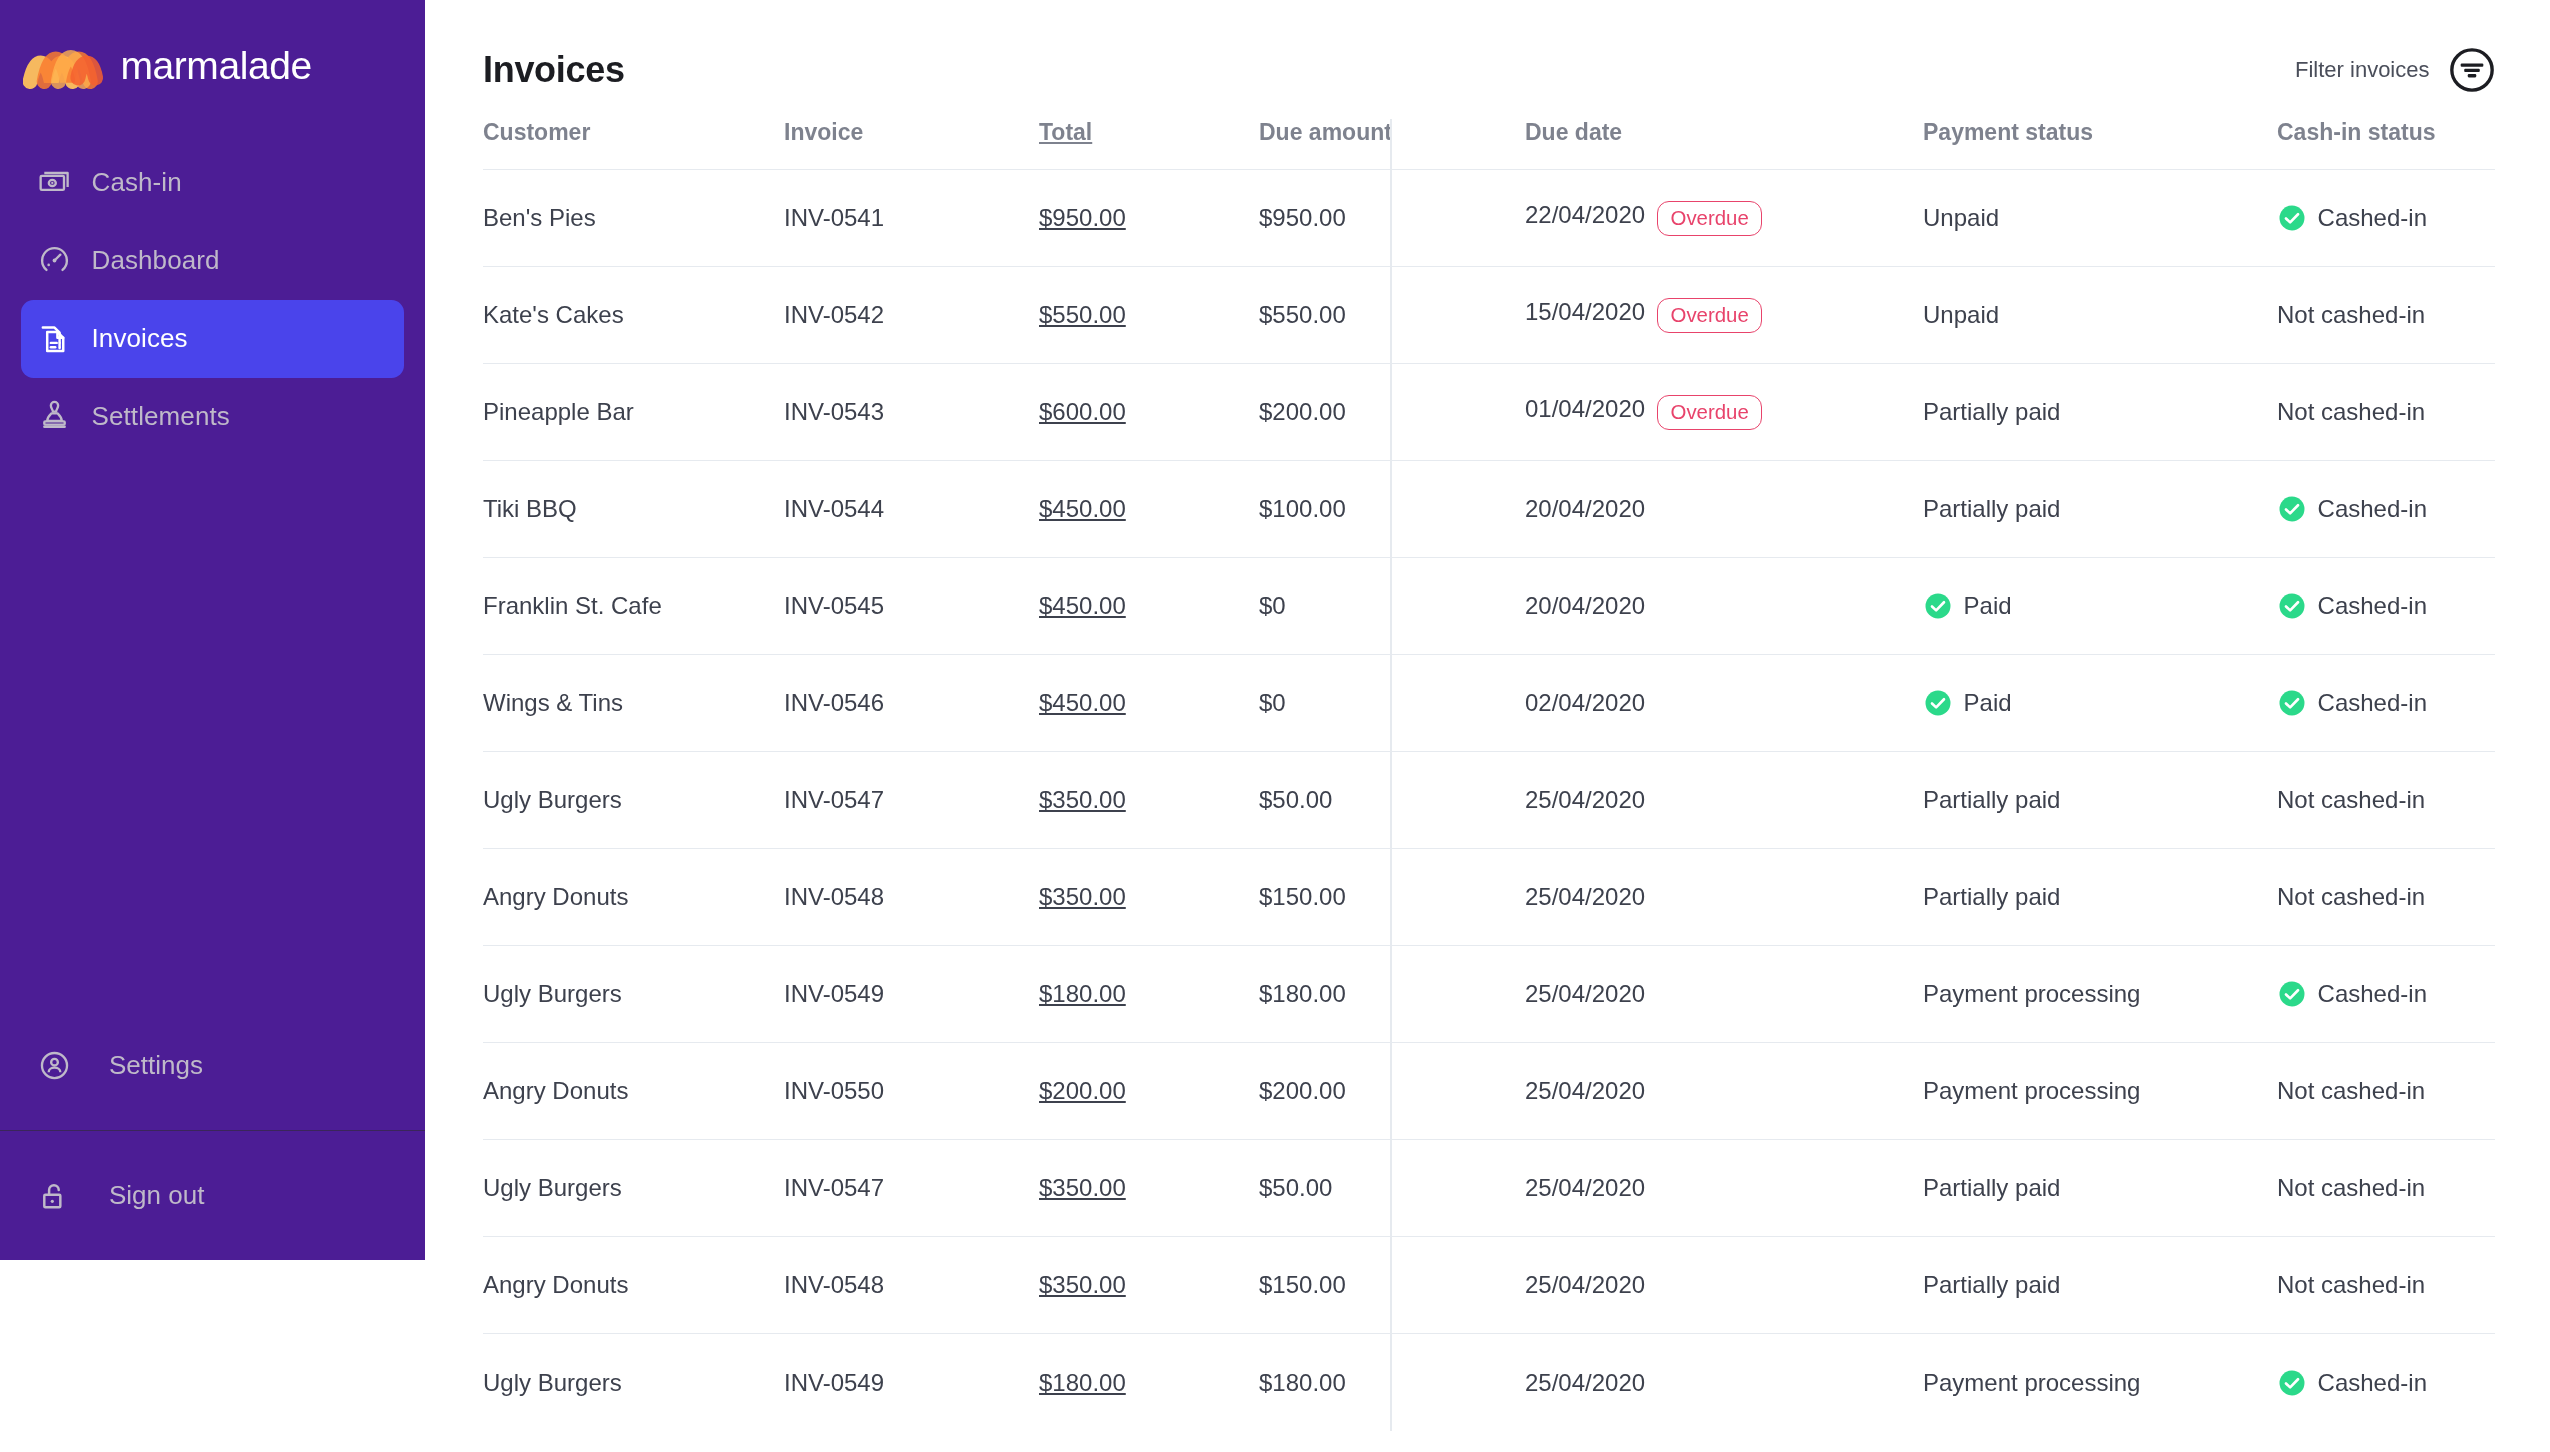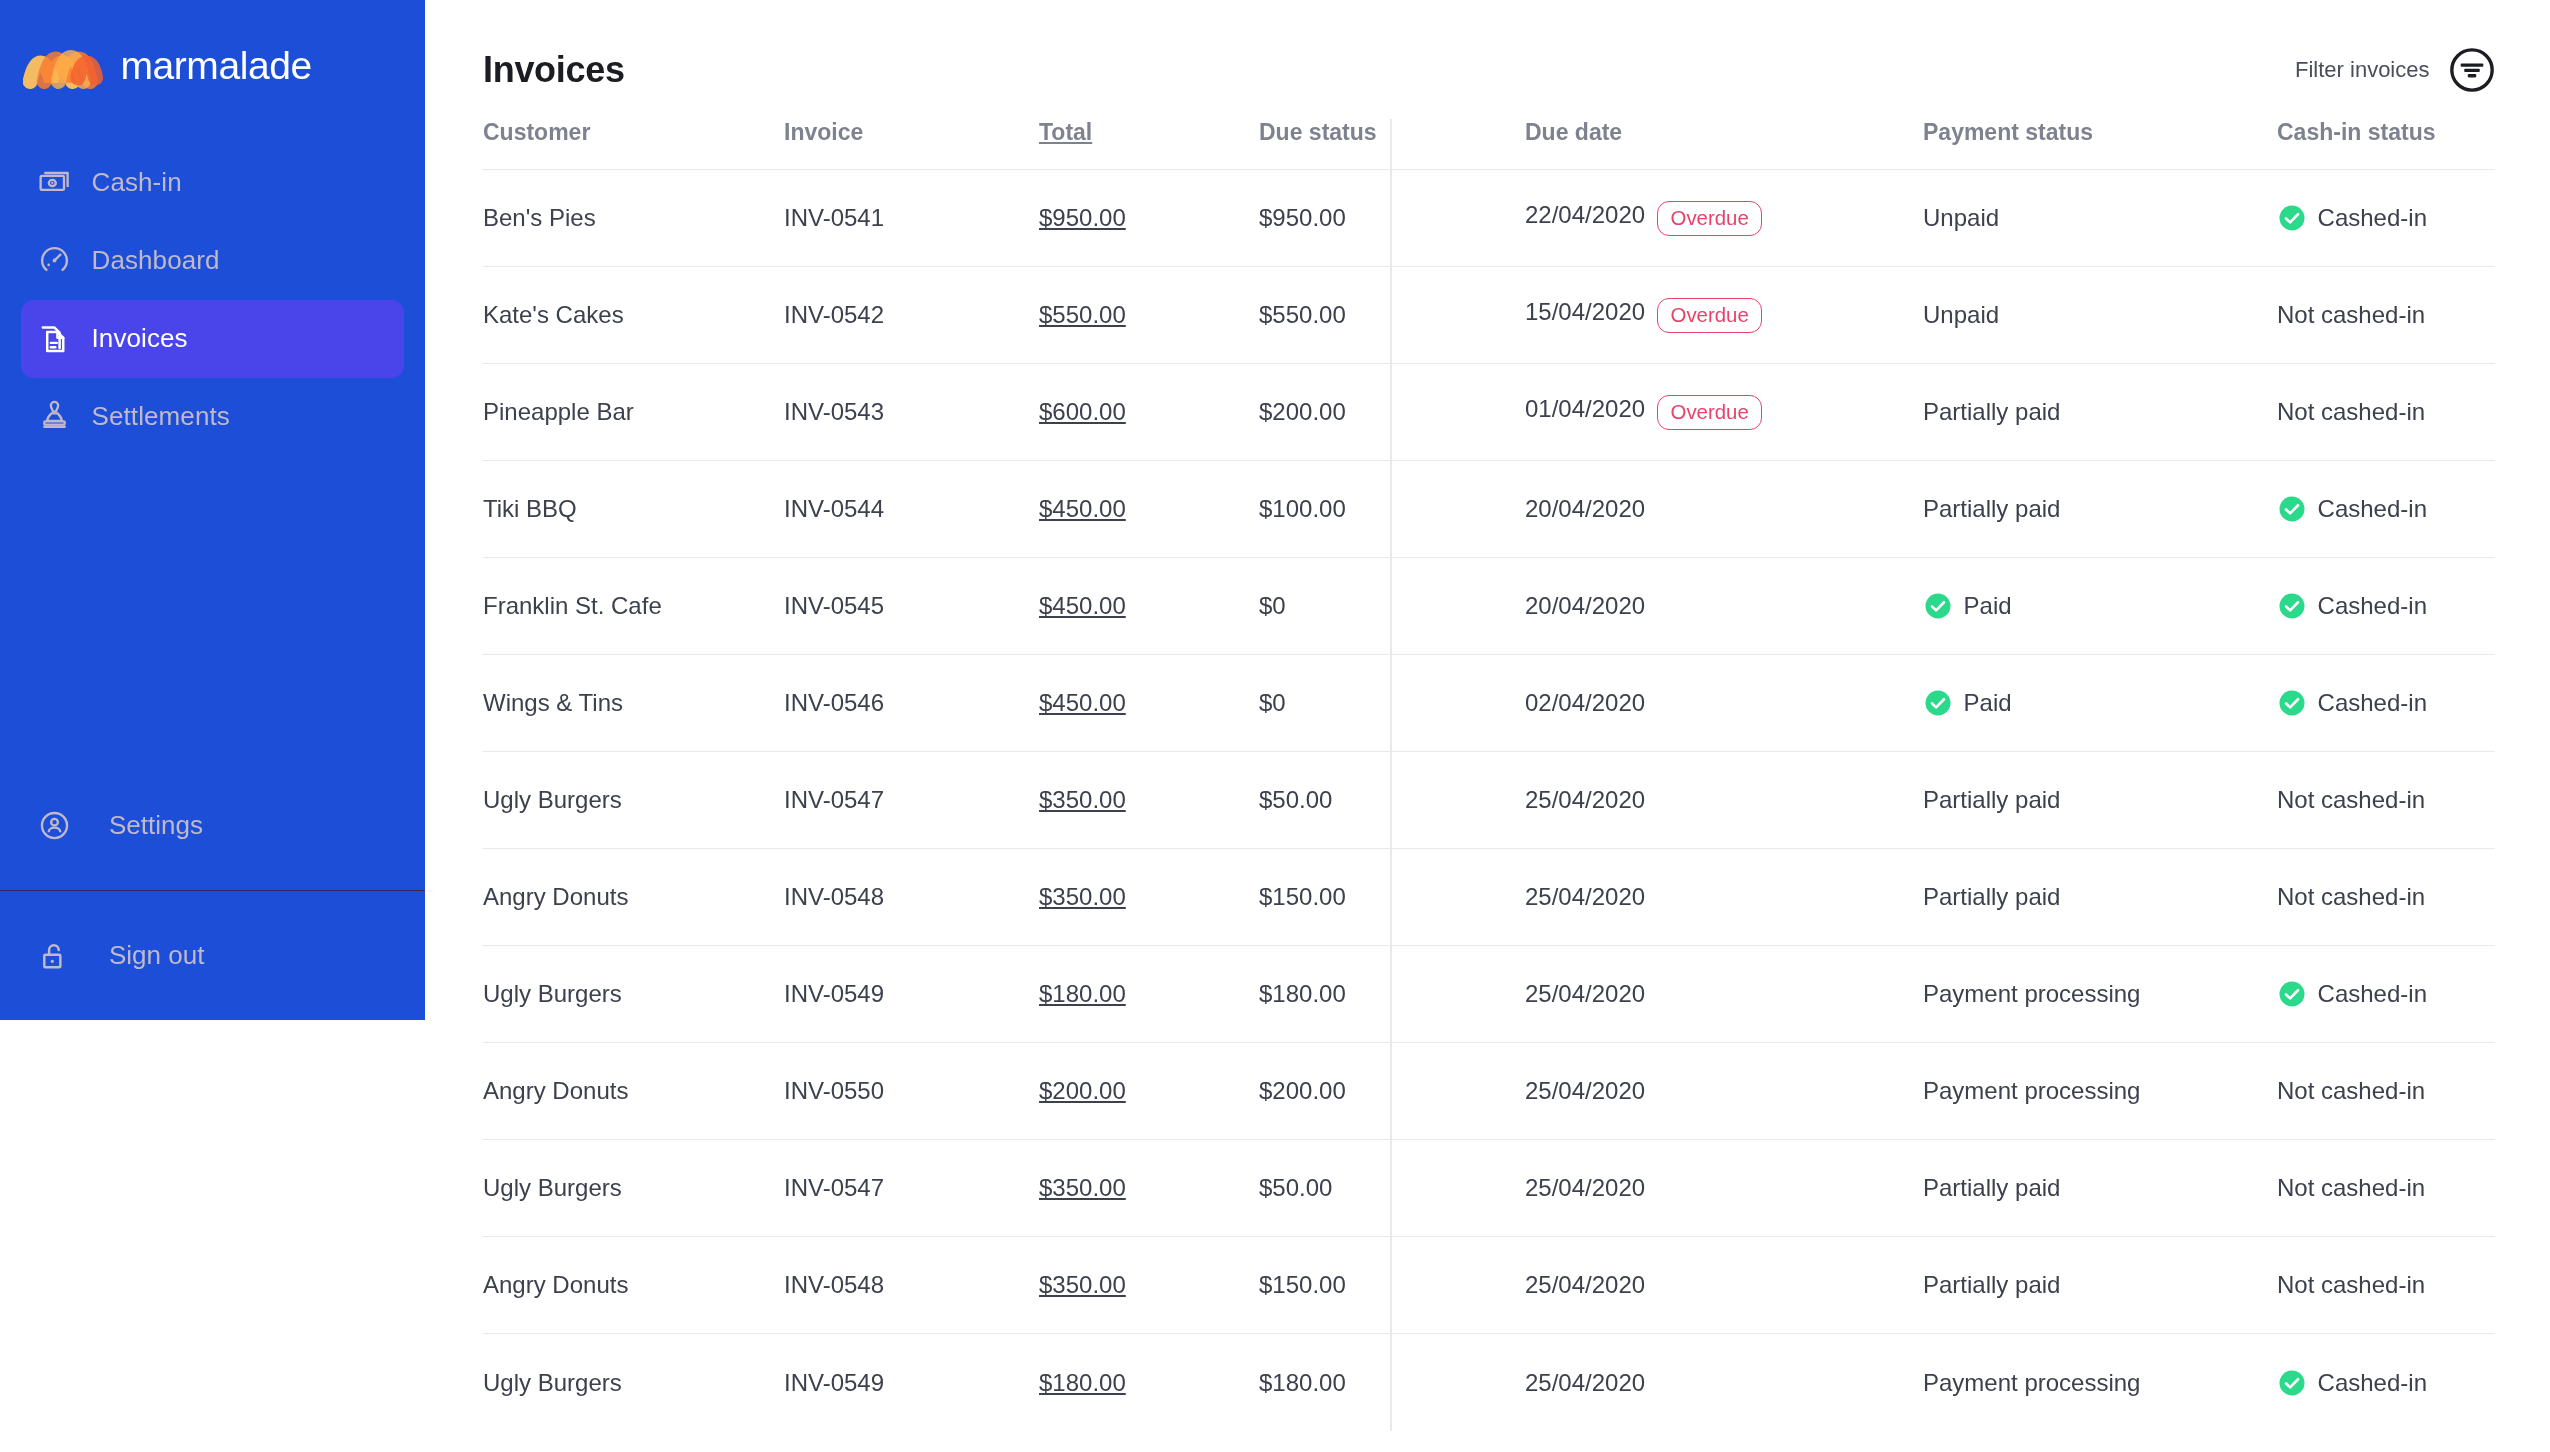--- a/index.html
+++ b/index.html
@@ -15,22 +15,22 @@
   #app {
     width: 2550px;
     height: 1452px;
     display: flex;
     position: relative;
   }
 
   
   #sidebar {
     width: 425px;
-    height: 1020px;
-    background: #1d4ed8;
+    height: 1260px;
+    background: #4c1d95;
     flex: 0 0 425px;
     position: relative;
     display: flex;
     flex-direction: column;
   }
 
   .brand {
     display: flex;
     align-items: center;
     height: 89px;
@@ -314,21 +314,21 @@
     </div>
 
     <div class="table-wrap">
       <div class="vrule"></div>
       <table class="invoices">
         <thead>
           <tr>
             <th class="c-customer">Customer</th>
             <th class="c-invoice">Invoice</th>
             <th class="c-total">Total</th>
-            <th class="c-due-amt">Due status</th>
+            <th class="c-due-amt">Due amount</th>
             <th class="c-due-date">Due date</th>
             <th class="c-pay">Payment status</th>
             <th class="c-cash">Cash-in status</th>
           </tr>
         </thead>
         <tbody id="table-body">
             <tr>
               <td class="c-customer">Ben's Pies</td>
               <td class="c-invoice">INV-0541</td>
               <td class="c-total">$950.00</td>

